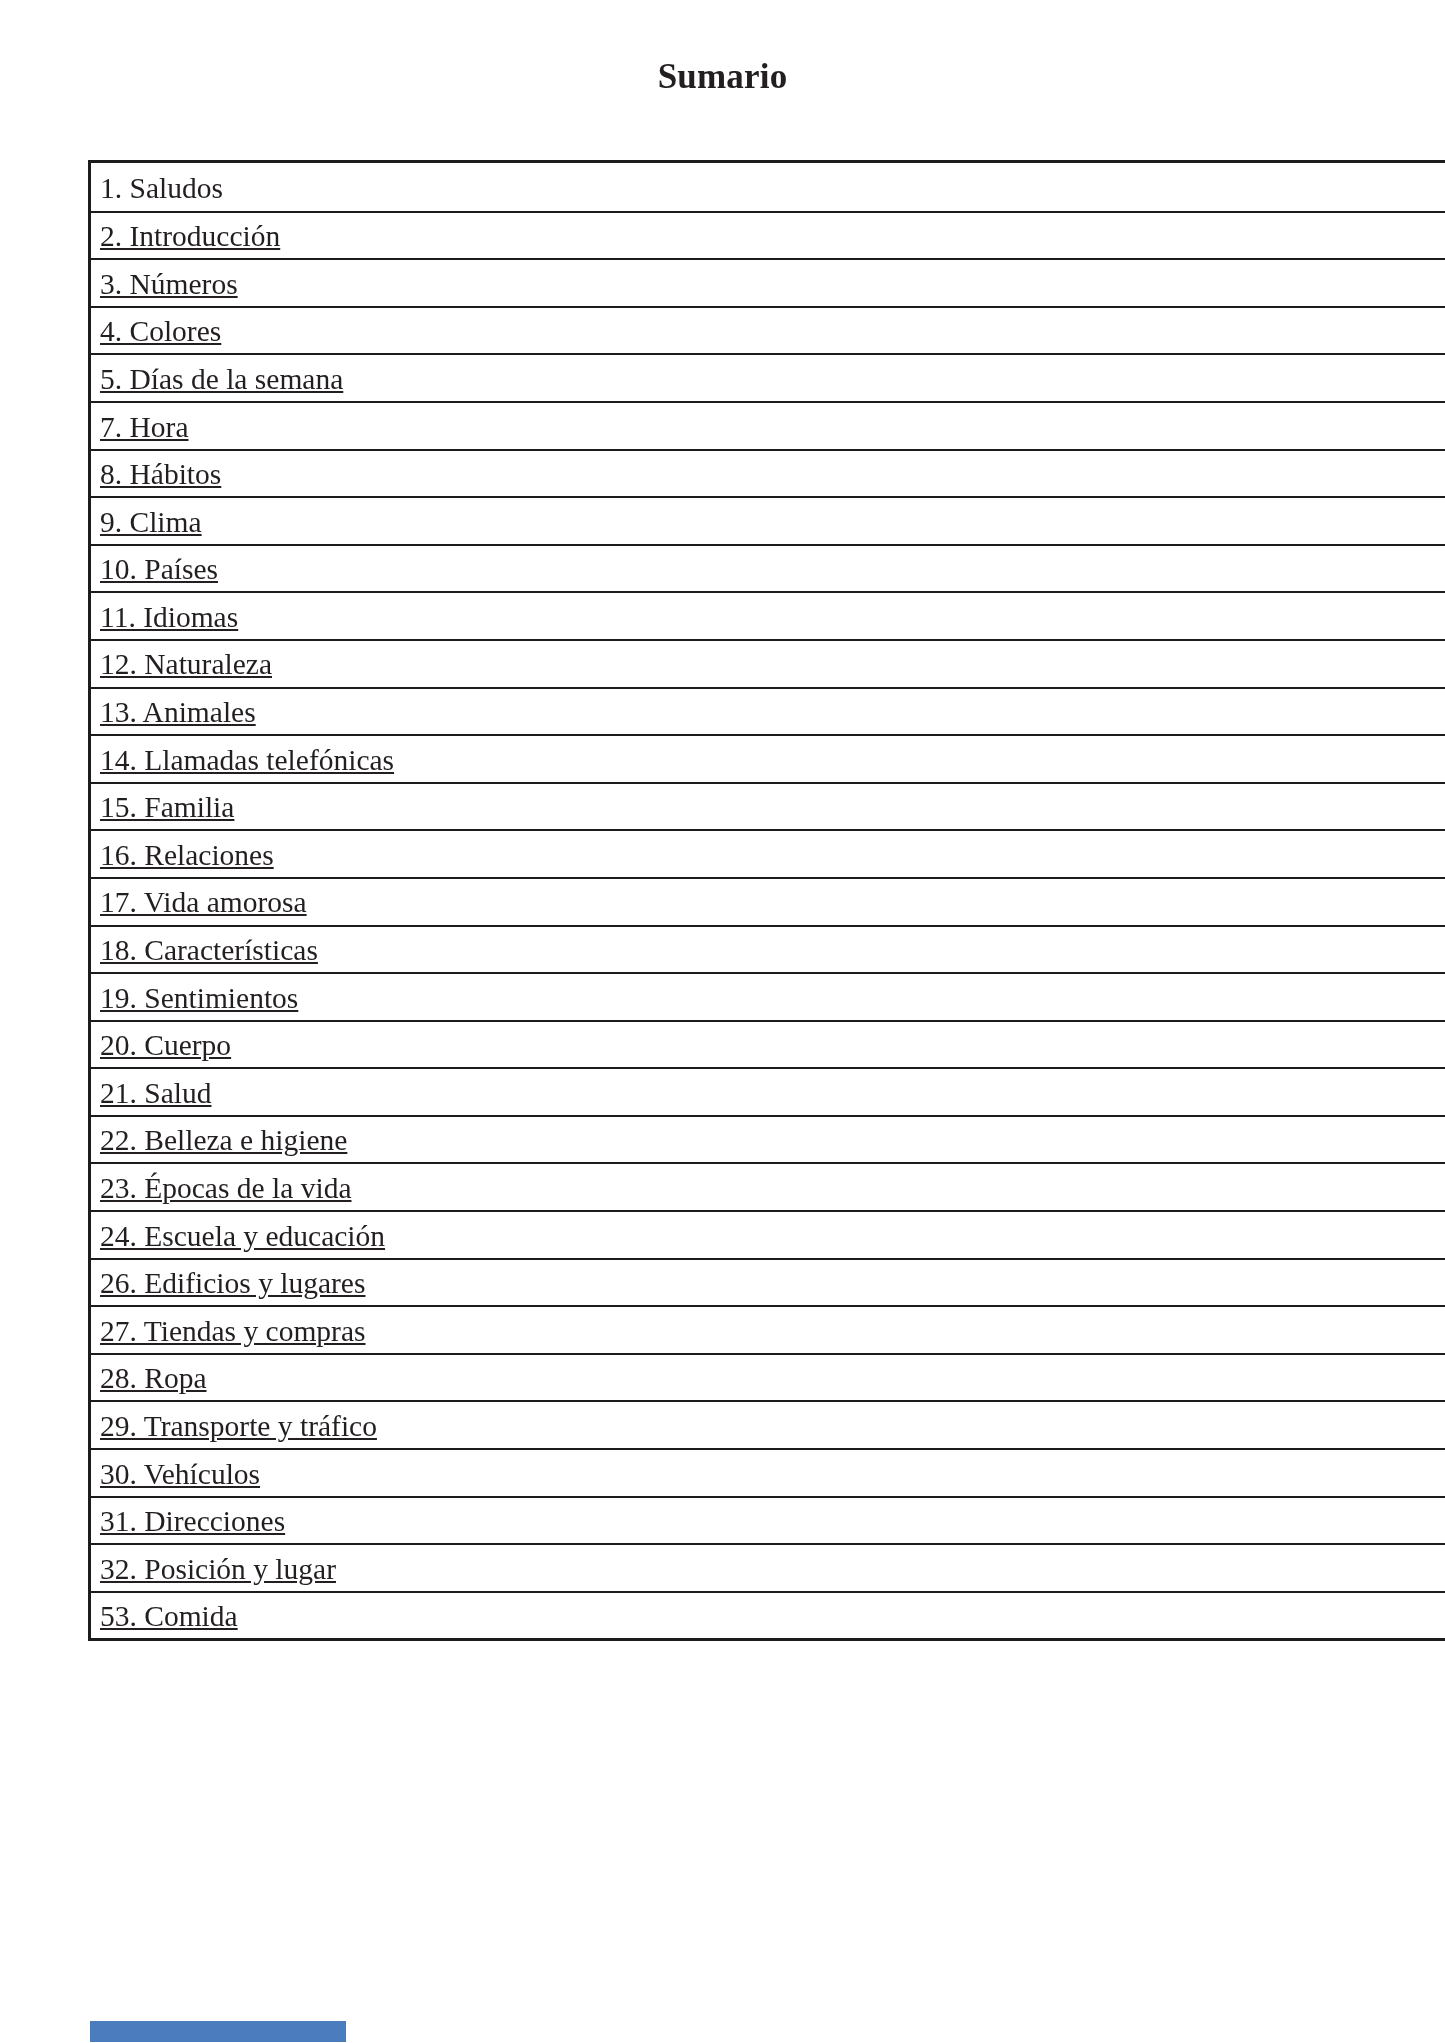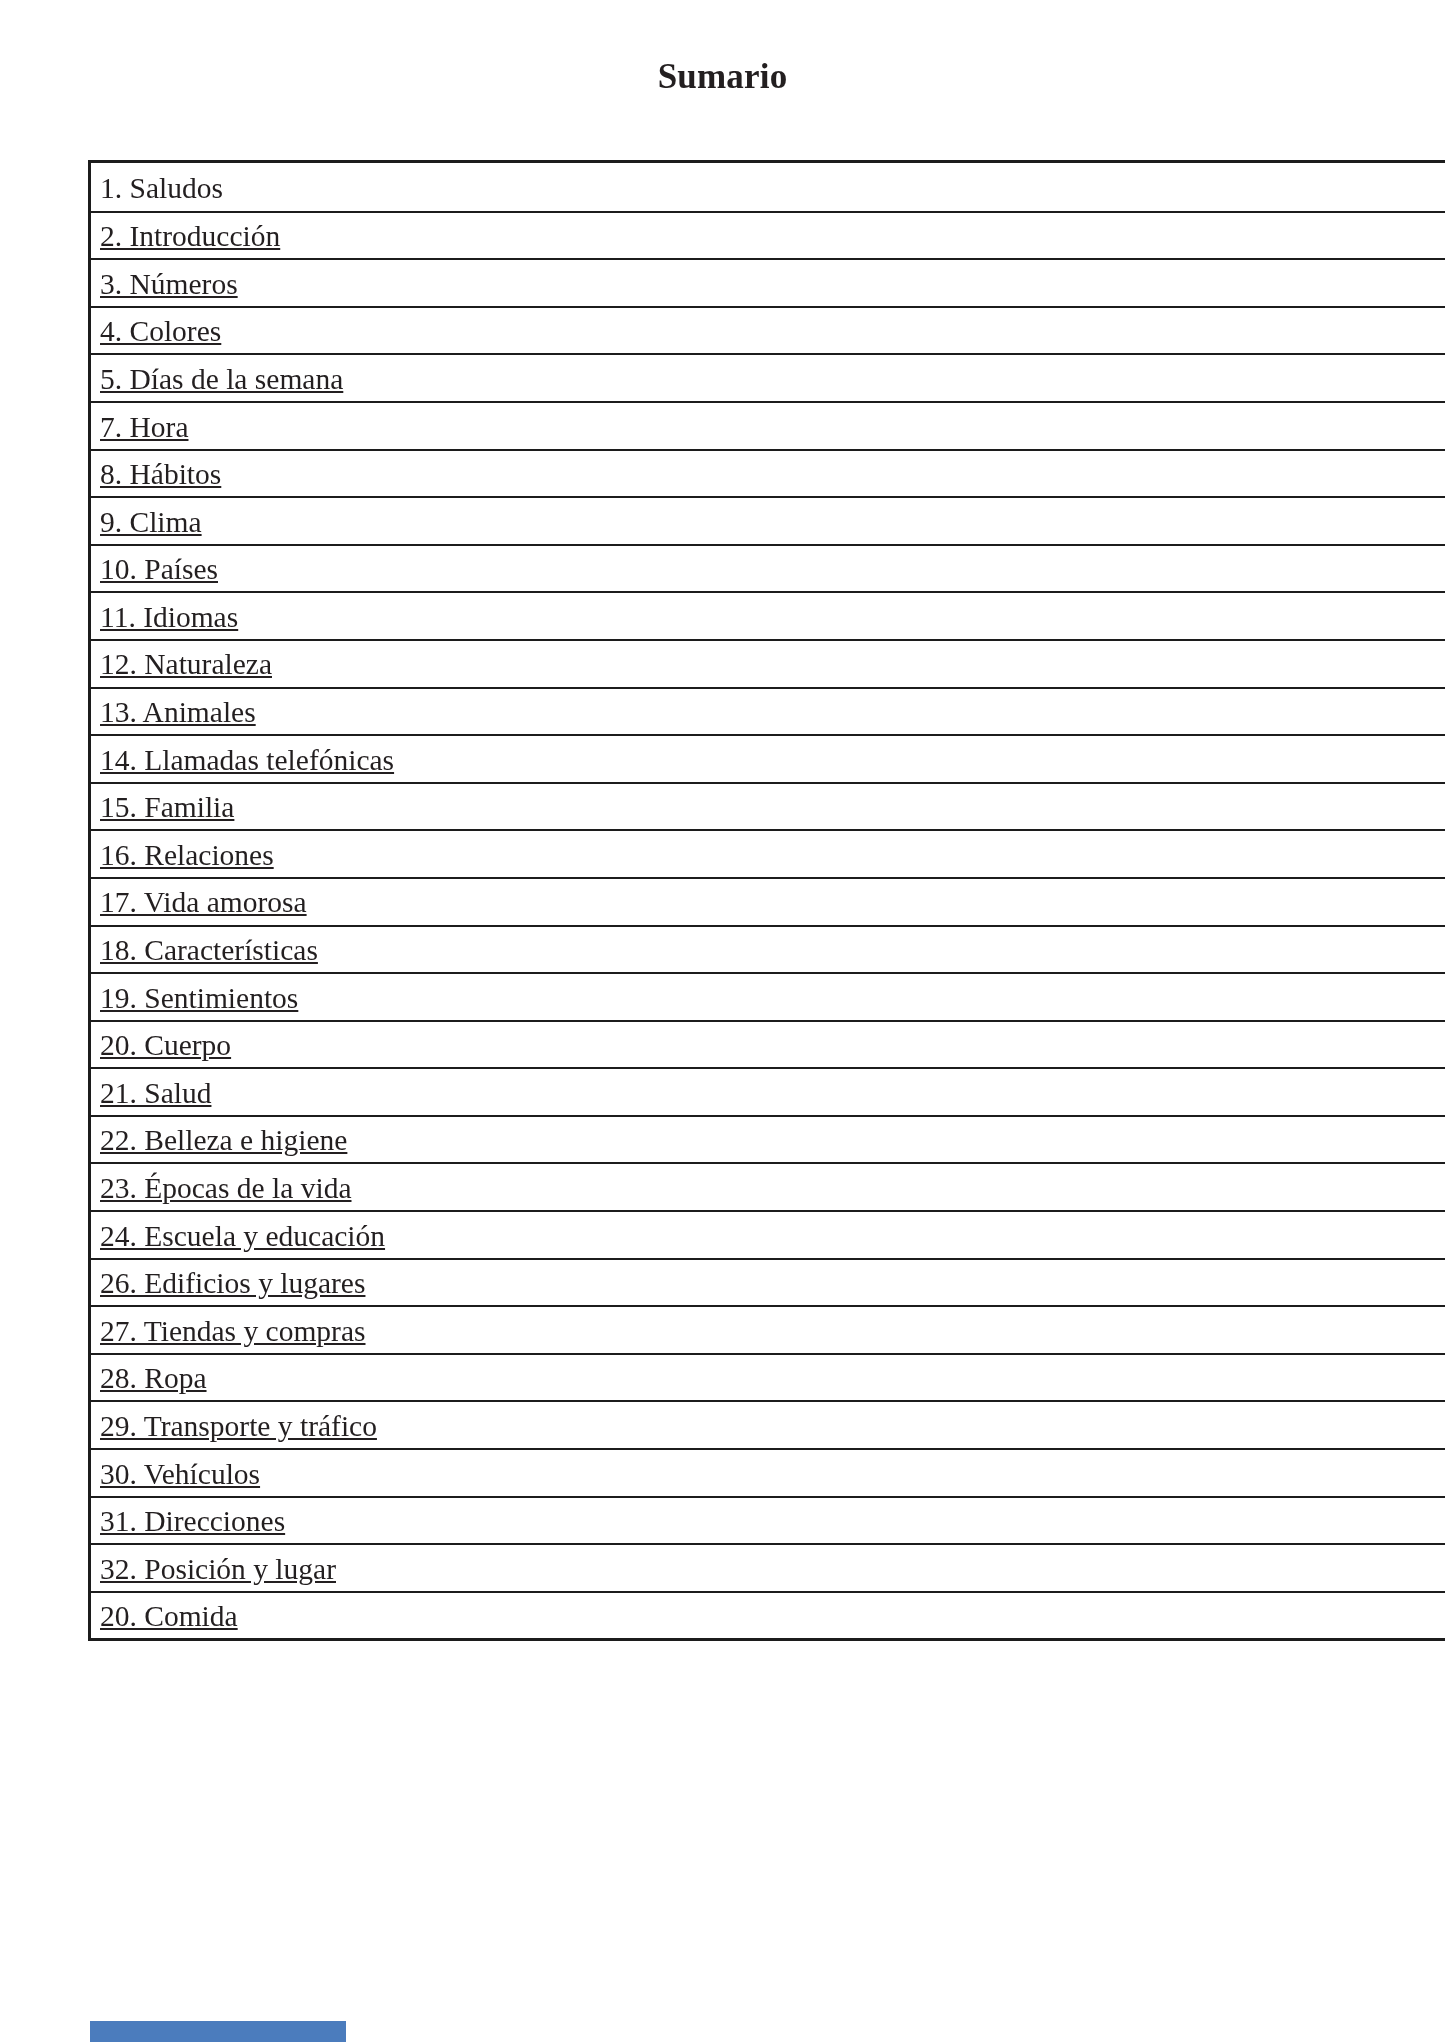--- a/index.html
+++ b/index.html
@@ -153,18 +153,18 @@
       <div class="toc-row">
         <span>30. Vehículos</span>
       </div>
       <div class="toc-row">
         <span>31. Direcciones</span>
       </div>
       <div class="toc-row">
         <span>32. Posición y lugar</span>
       </div>
       <div class="toc-row">
-        <span>20. Comida</span>
+        <span>53. Comida</span>
       </div>
     </div>
 
   <div class="footer-bar" id="footer-bar" style="background: rgb(75, 124, 189);"></div>
 </div>
 
 </body></html>

